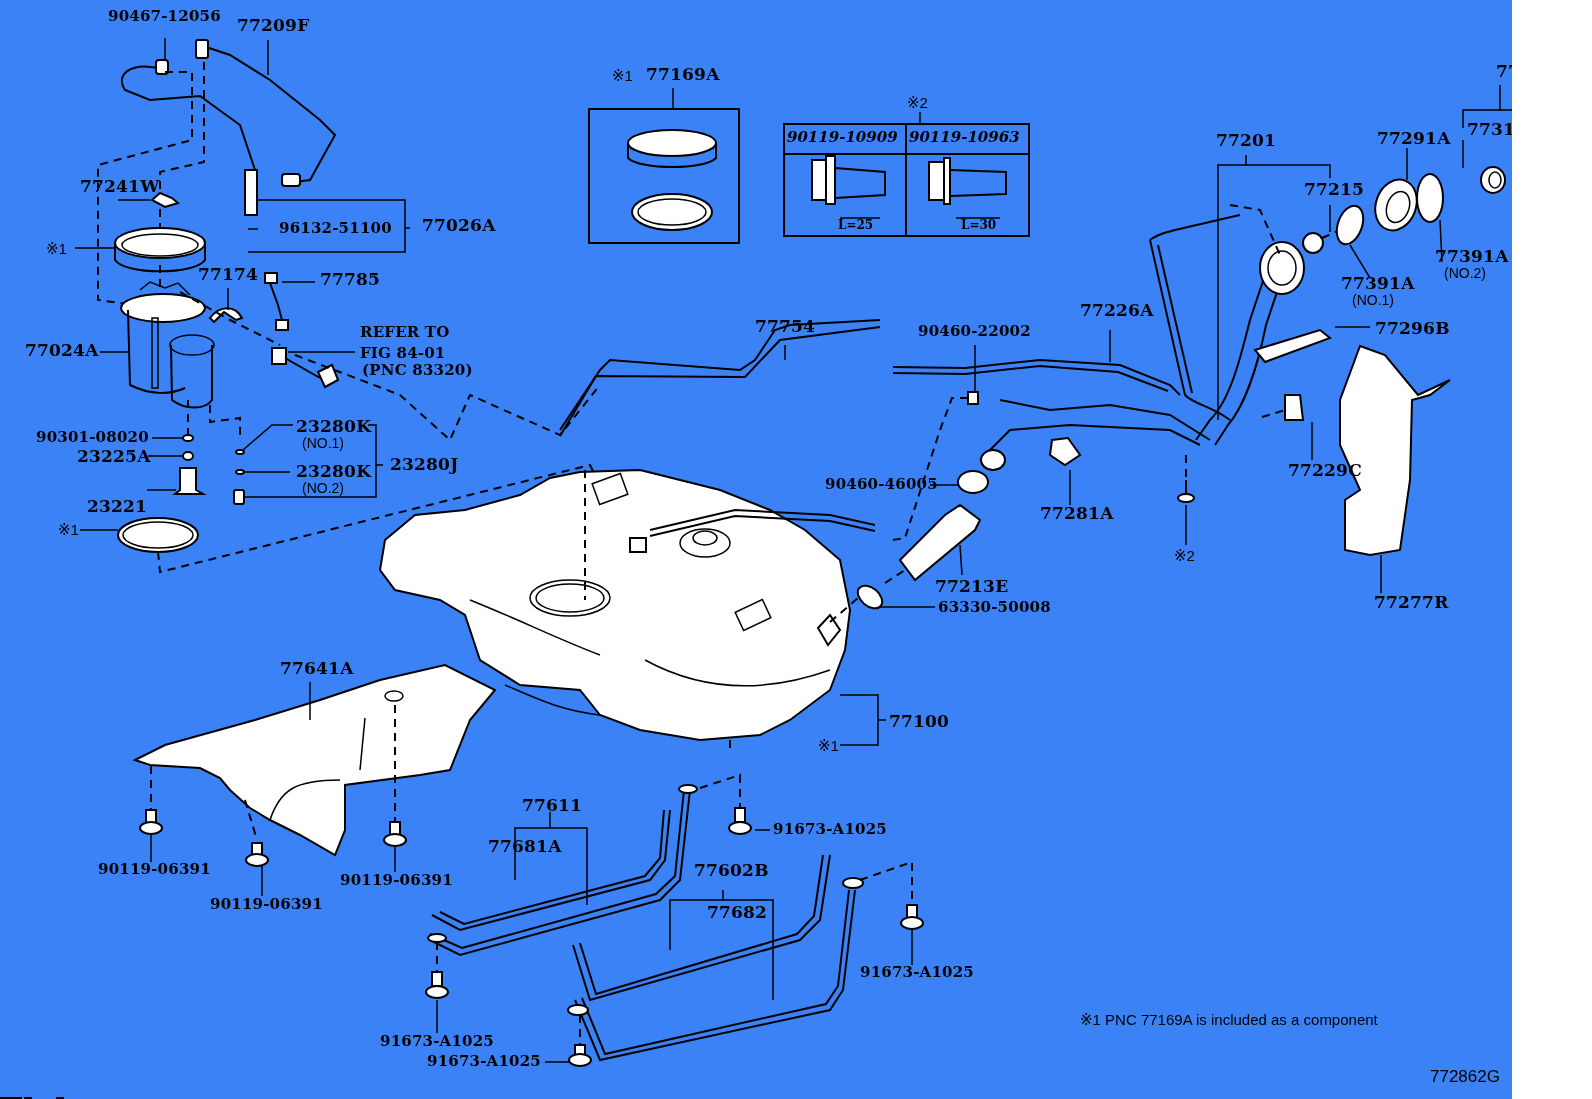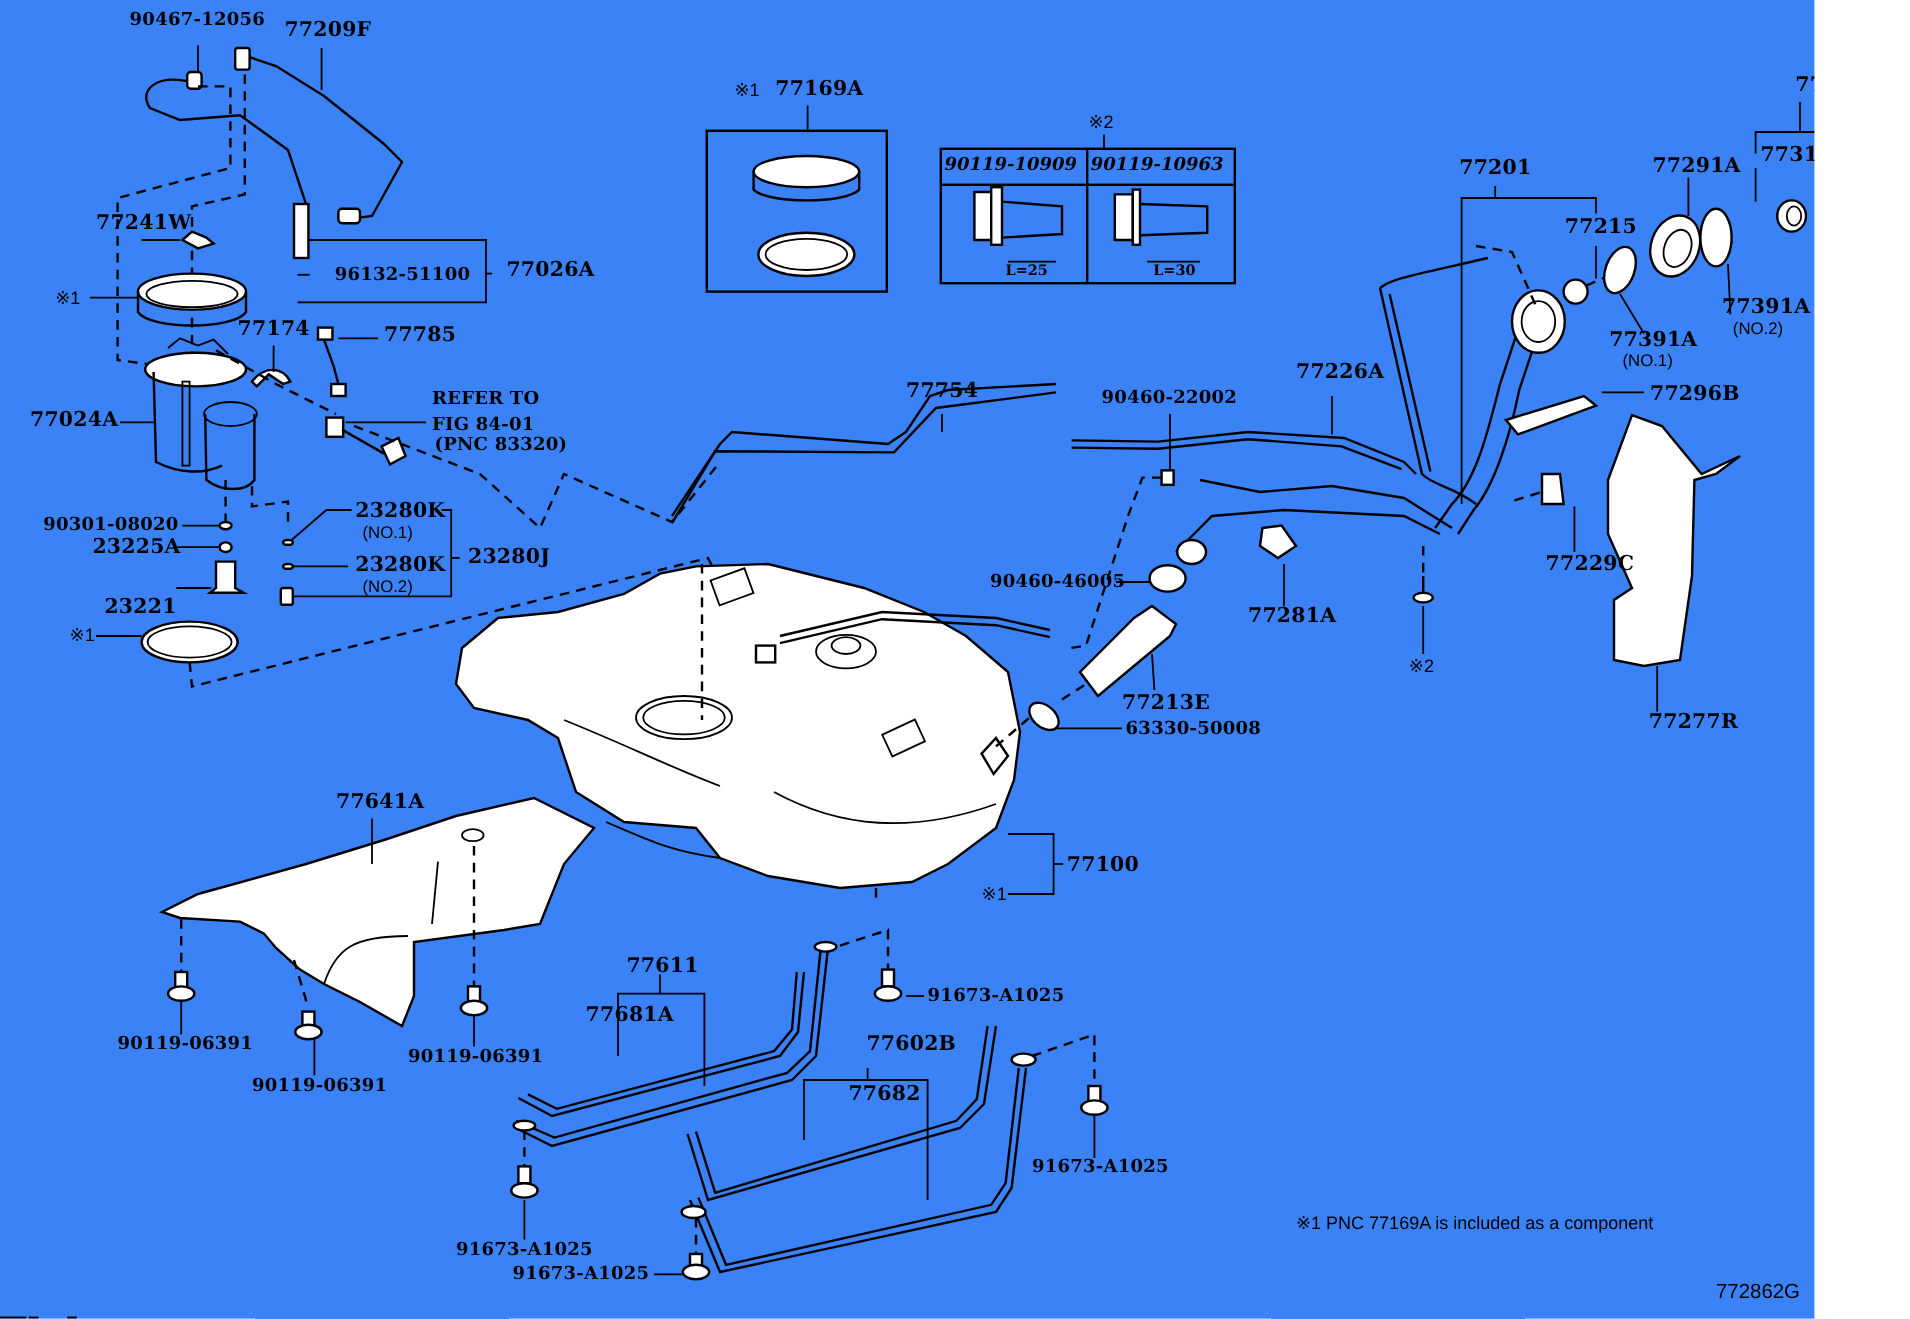--- a/index.html
+++ b/index.html
@@ -356,21 +356,21 @@
 
 <div class="lbl" style="left:889px;top:713px;">77100</div>
 <div class="note md" style="left:818px;top:738px;">※1</div>
 <div class="lbl" style="left:280px;top:660px;">77641A</div>
 <div class="lbl sm" style="left:98px;top:862px;">90119-06391</div>
 <div class="lbl sm" style="left:210px;top:897px;">90119-06391</div>
 <div class="lbl sm" style="left:340px;top:873px;">90119-06391</div>
 <div class="lbl" style="left:522px;top:797px;">77611</div>
 <div class="lbl" style="left:488px;top:838px;">77681A</div>
 <div class="lbl sm" style="left:773px;top:822px;">91673-A1025</div>
-<div class="lbl" style="left:694px;top:862px;margin-left:28px;">77602B</div>
+<div class="lbl" style="left:694px;top:862px;">77602B</div>
 <div class="lbl" style="left:662px;top:904px;margin-left:45px;">77682</div>
 <div class="lbl sm" style="left:860px;top:965px;">91673-A1025</div>
 <div class="lbl sm" style="left:380px;top:1034px;">91673-A1025</div>
 <div class="lbl sm" style="left:427px;top:1054px;">91673-A1025</div>
 
 <div class="note md" style="left:1080px;top:1012px;">※1 PNC 77169A is included as a component</div>
 <div class="note" style="left:1430px;top:1068px;font-size:17px;">772862G</div>
 
 </div>
 

